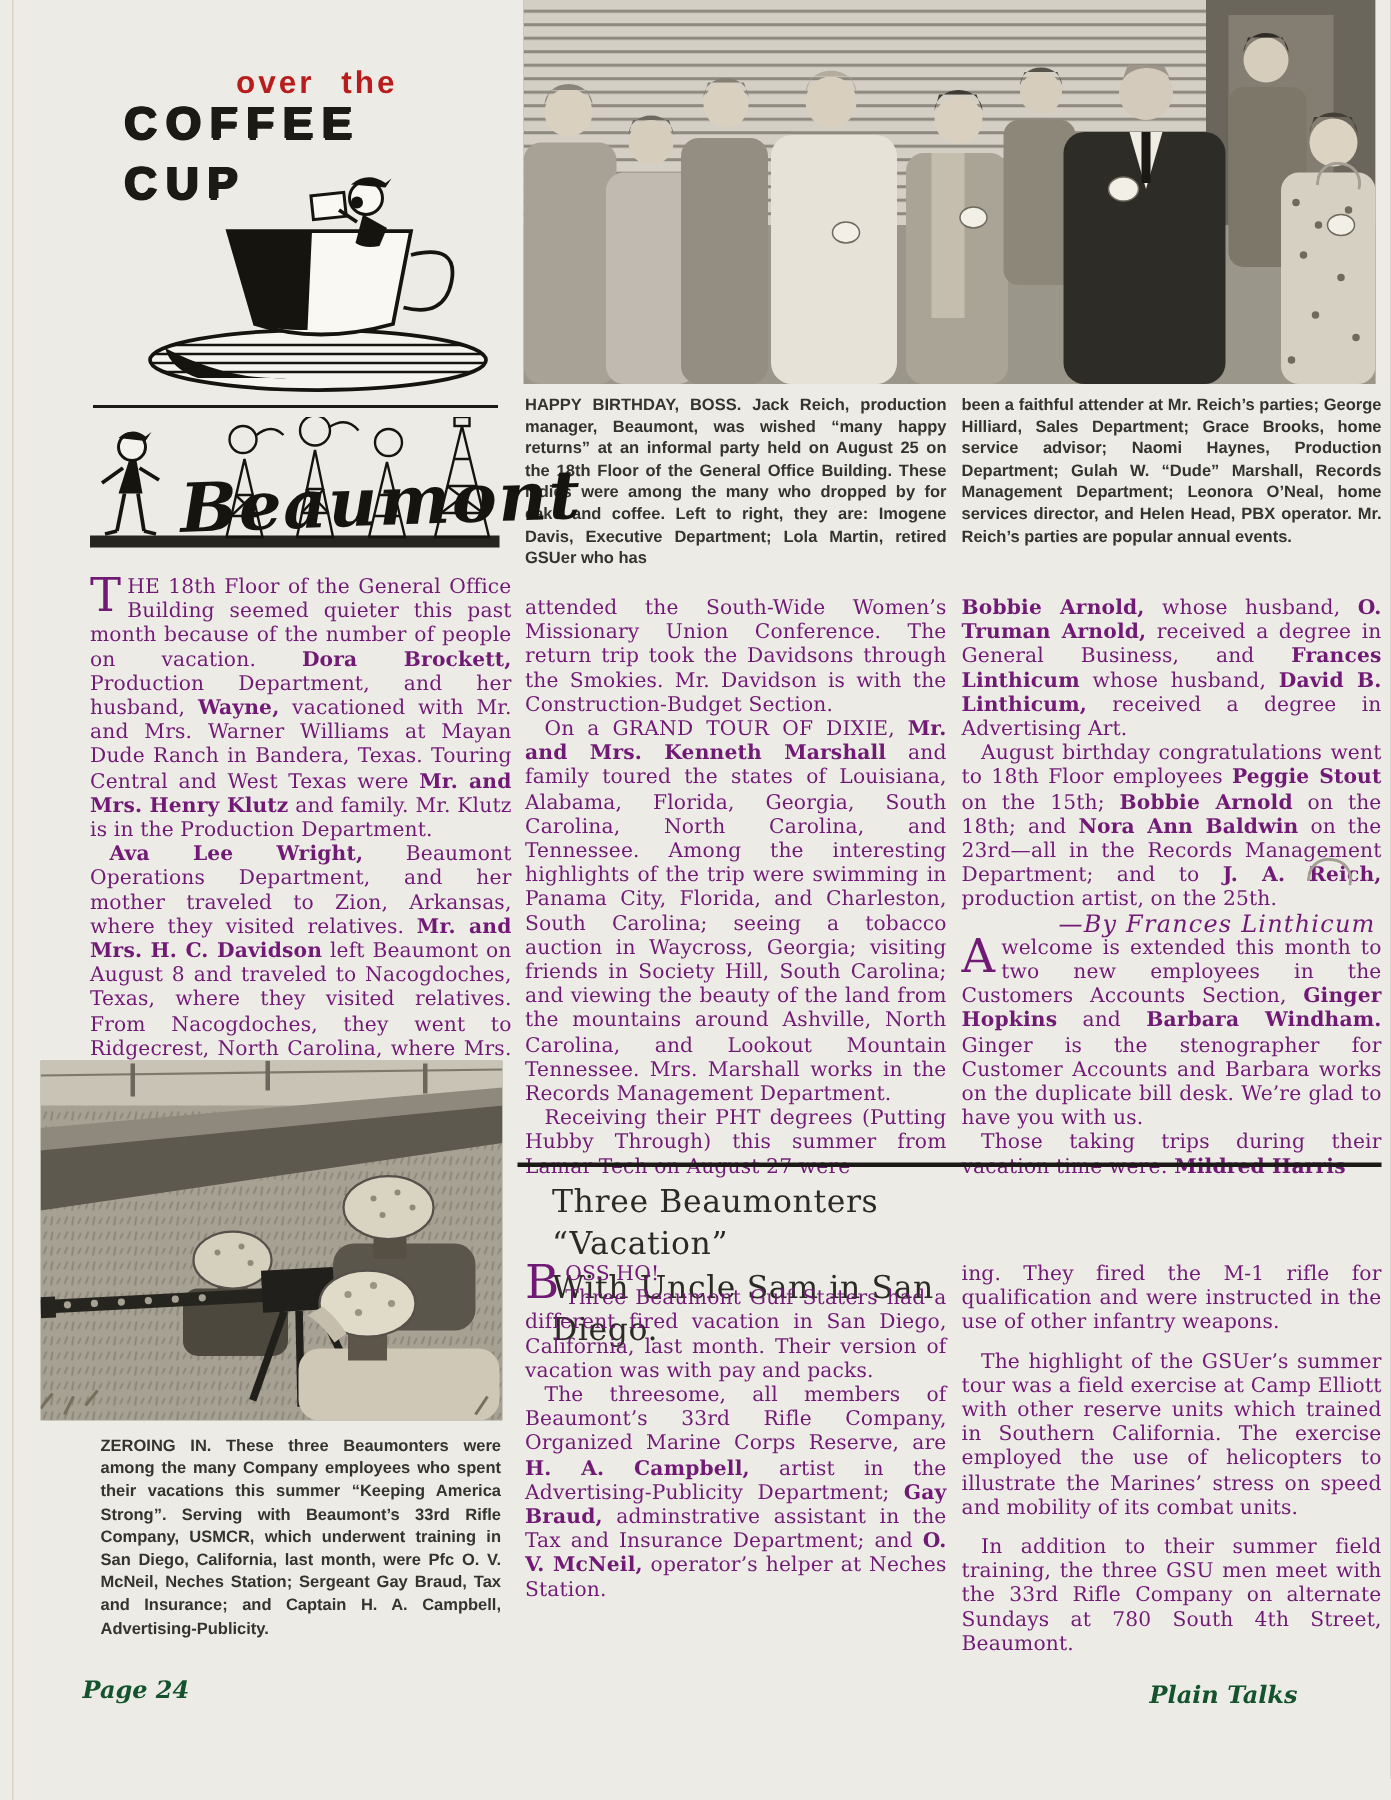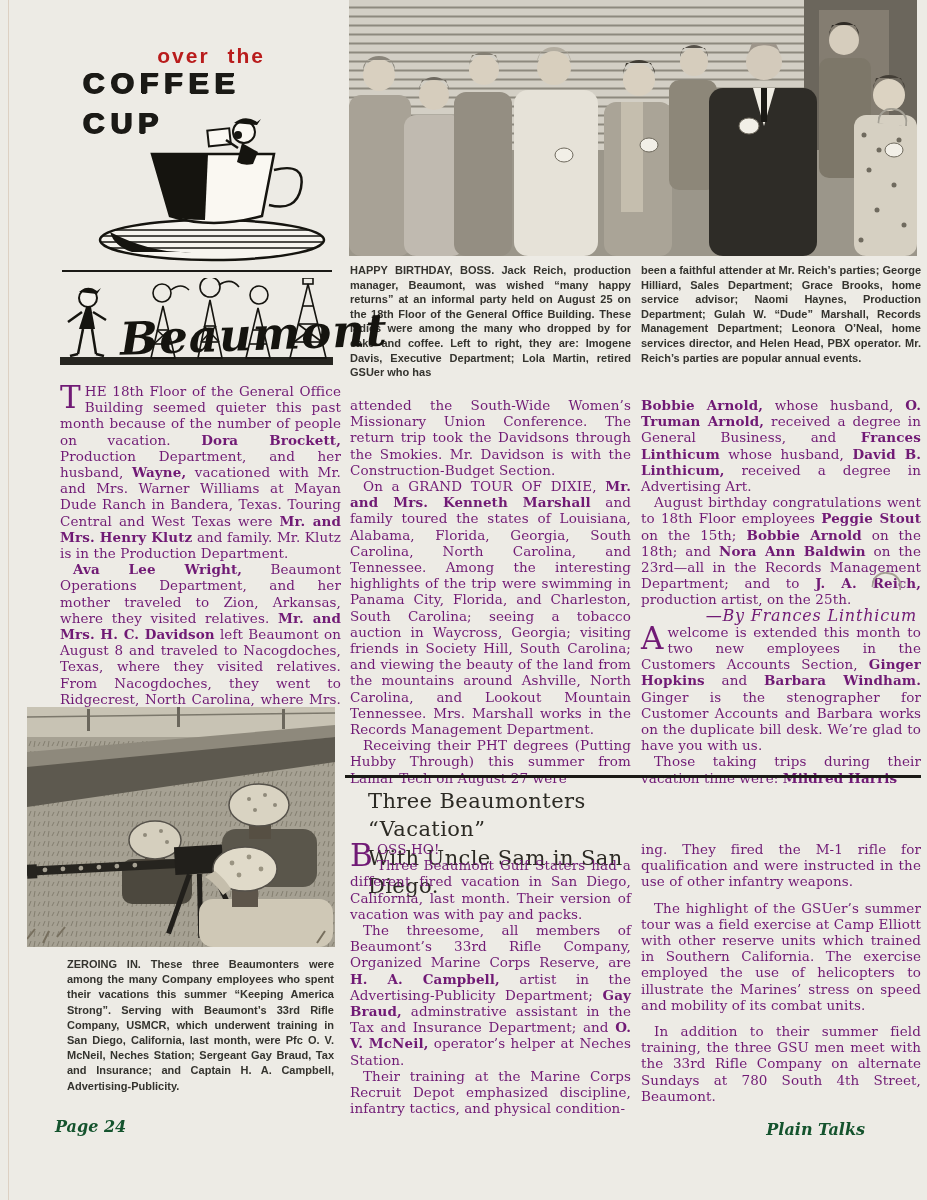--- a/index.html
+++ b/index.html
@@ -286,21 +286,20 @@
 
   <div class="divider" style="left:345px;top:775px;width:576px;height:2.5px;"></div>
   <div class="feat-title" style="left:368px;top:787px;width:320px;">
     <div>Three Beaumonters “Vacation”</div>
     <div>With Uncle Sam in San Diego.</div>
   </div>
 
   <div class="bodycol" style="left:350px;top:841px;width:281px;">
     <p class="dc"><span>BOSS HO!</span><br><span>Three Beaumont Gulf Staters had a different fired vacation in San Diego, California, last month.  Their version of vacation was with pay and packs.</span></p>
     <p class="ind"><span>The threesome, all members of Beaumont’s 33rd Rifle Company, Organized Marine Corps Reserve, are </span><b>H. A. Campbell,</b><span> artist in the Advertising-Publicity Department; </span><b>Gay Braud,</b><span> adminstrative assistant in the Tax and Insurance Department; and </span><b>O. V. McNeil,</b><span> operator’s helper at Neches Station.</span></p>
-    <p class="ind"><span>Their training at the Marine Corps Recruit Depot emphasized discipline, infantry tactics, and physical condition-</span></p>
   </div>
 
   <div class="bodycol gapped" style="left:641px;top:841px;width:280px;">
     <p><span>ing.  They fired the M-1 rifle for qualification and were instructed in the use of other infantry weapons.</span></p>
     <p class="ind"><span>The highlight of the GSUer’s summer tour was a field exercise at Camp Elliott with other reserve units which trained in Southern California.  The exercise employed the use of helicopters to illustrate the Marines’ stress on speed and mobility of its combat units.</span></p>
     <p class="ind"><span>In addition to their summer field training, the three GSU men meet with the 33rd Rifle Company on alternate Sundays at 780 South 4th Street, Beaumont.</span></p>
   </div>
 
   <div class="foot" style="left:55px;top:1117px;">Page 24</div>
   <div class="foot" style="left:715px;top:1120px;width:150px;text-align:right;font-weight:bold;">Plain Talks</div>

